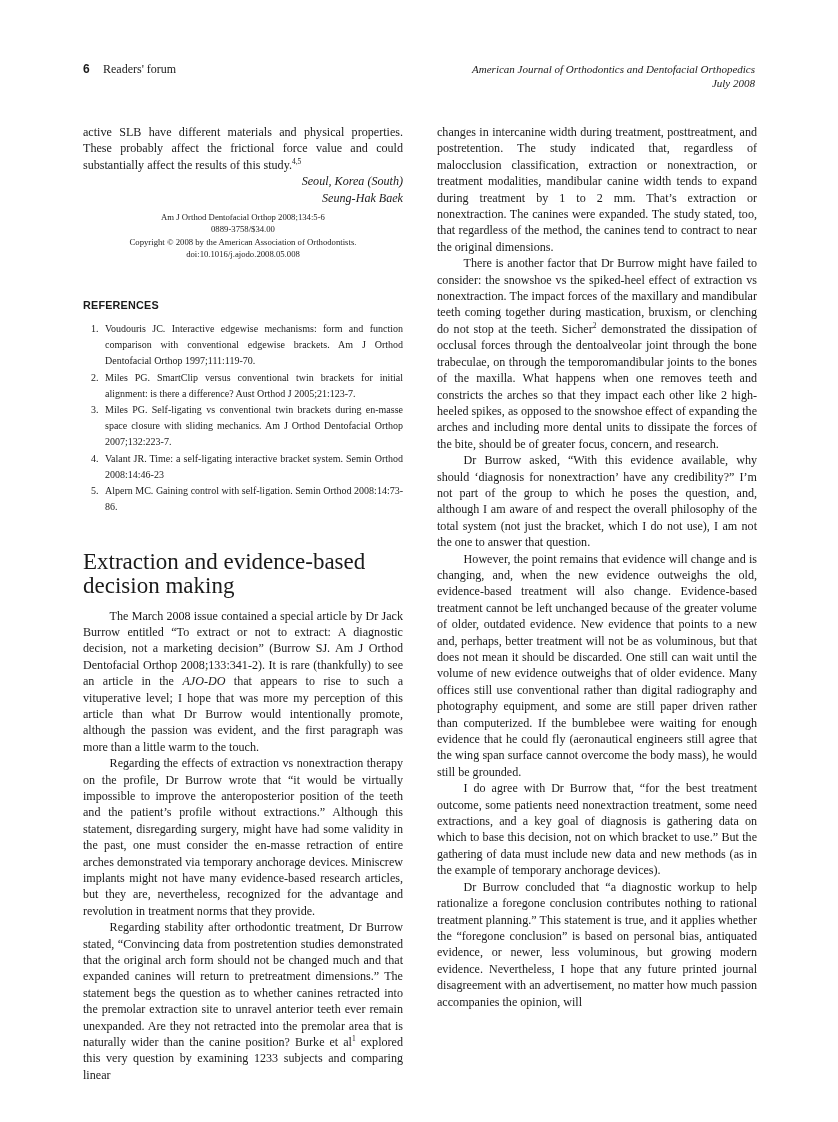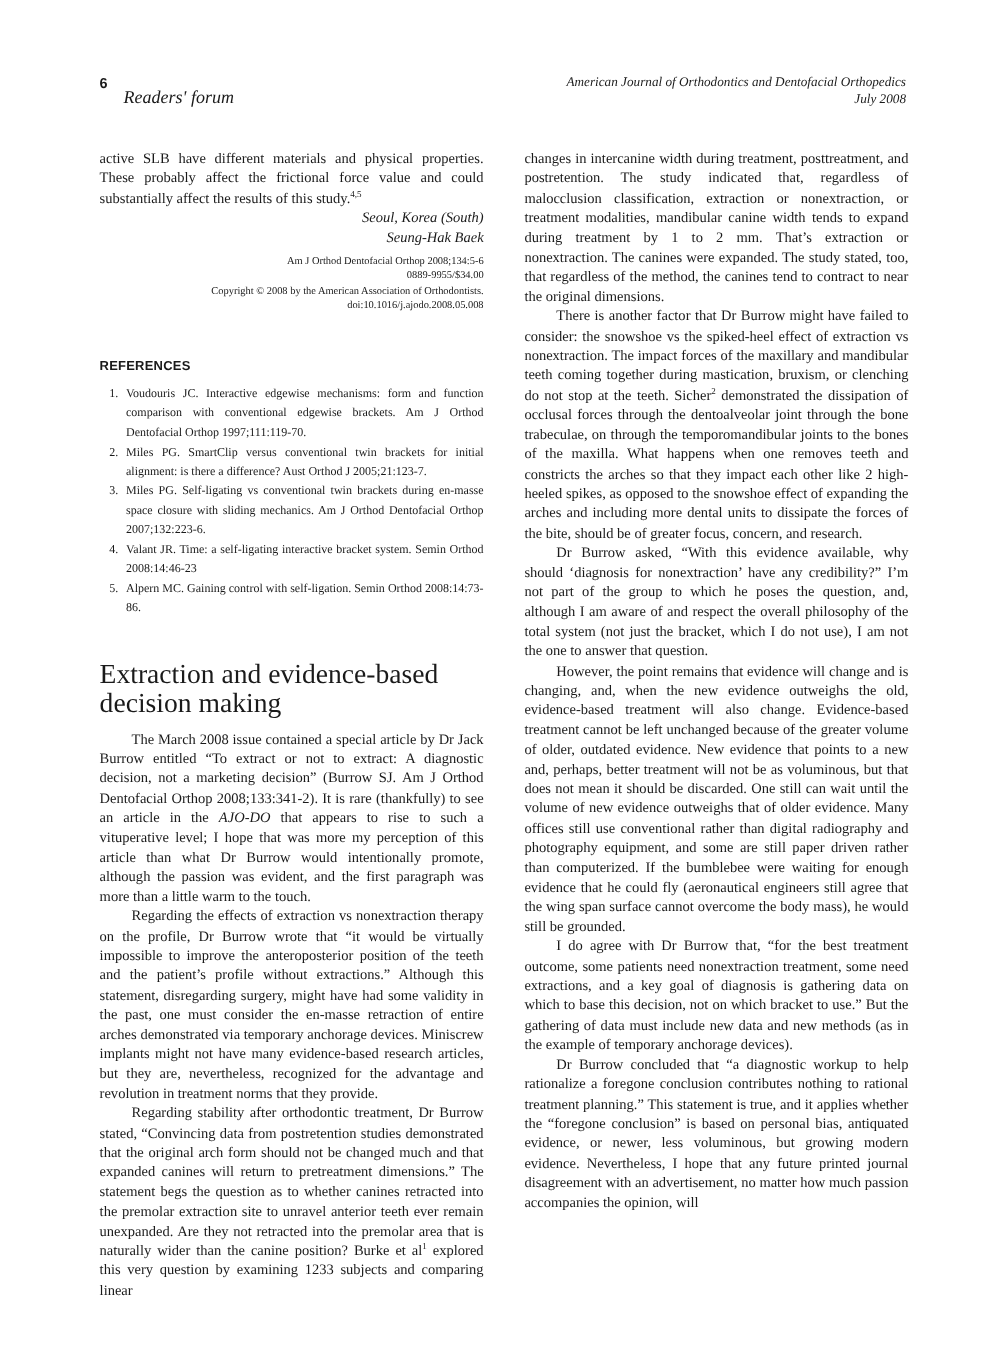--- a/index.html
+++ b/index.html
@@ -1,27 +1,27 @@
 <!DOCTYPE html>
 <html><head>
 <meta charset="utf-8">
 <style>
   html, body { margin: 0; padding: 0; background: #ffffff; }
   body { width: 838px; height: 1122px; position: relative; overflow: hidden; color: #1a1a1a; font-family: "Liberation Serif", serif; }
   .header { position: absolute; top: 62px; left: 83px; right: 83px; height: 30px; }
   .page-num { position: absolute; left: 0; top: 0; font-family: "Liberation Sans", sans-serif; font-weight: bold; font-size: 12px; }
-  .section { position: absolute; left: 20px; top: 12px; font-style: italic; font-size: 15px; }
+  .section { position: absolute; left: 20px; top: 0; font-size: 12px; }
   .journal { position: absolute; right: 0; top: 0; text-align: right; font-style: italic; font-size: 11px; line-height: 14px; }
   .col { position: absolute; top: 124px; width: 320px; font-size: 12.1px; line-height: 16.4px; text-align: justify; }
   .col.left { left: 83px; }
   .col.right { left: 437px; }
   p { margin: 0; }
   .indent { text-indent: 2.2em; }
   .sig { text-align: right; font-style: italic; }
-  .meta { font-size: 8.7px; line-height: 12.4px; margin-top: 5px; text-align: right; }
+  .meta { font-size: 8.7px; line-height: 12.4px; margin-top: 5px; text-align: center; }
   .refs-title { font-family: "Liberation Sans", sans-serif; font-weight: bold; font-size: 10.8px; margin-top: 36px; margin-bottom: 8px; letter-spacing: 0.2px; }
   ol.refs { margin: 0; padding-left: 18px; font-size: 10px; line-height: 16.4px; }
   ol.refs li { padding-left: 4px; text-align: justify; line-height: 16.2px; }
   .article-title { font-size: 23px; line-height: 24px; margin-top: 34px; margin-bottom: 10px; text-align: left; font-weight: normal; }
   sup { font-size: 7.5px; line-height: 0; }
   i { }
 </style>
 </head>
 <body>
 
@@ -33,30 +33,30 @@
     <div>July 2008</div>
   </div>
 </div>
 
 <div class="col left">
   <p><span>active SLB have different materials and physical properties. These probably affect the frictional force value and could substantially affect the results of this study.</span><sup>4,5</sup></p>
   <p class="sig">Seoul, Korea (South)</p>
   <p class="sig">Seung-Hak Baek</p>
   <div class="meta">
     <div>Am J Orthod Dentofacial Orthop 2008;134:5-6</div>
-    <div>0889-9955/$34.00</div>
+    <div>0889-3758/$34.00</div>
     <div>Copyright © 2008 by the American Association of Orthodontists.</div>
     <div>doi:10.1016/j.ajodo.2008.05.008</div>
   </div>
 
   <div class="refs-title">REFERENCES</div>
   <ol class="refs">
     <li>Voudouris JC. Interactive edgewise mechanisms: form and function comparison with conventional edgewise brackets. Am J Orthod Dentofacial Orthop 1997;111:119-70.</li>
     <li>Miles PG. SmartClip versus conventional twin brackets for initial alignment: is there a difference? Aust Orthod J 2005;21:123-7.</li>
-    <li>Miles PG. Self-ligating vs conventional twin brackets during en-masse space closure with sliding mechanics. Am J Orthod Dentofacial Orthop 2007;132:223-6.</li>
+    <li>Miles PG. Self-ligating vs conventional twin brackets during en-masse space closure with sliding mechanics. Am J Orthod Dentofacial Orthop 2007;132:223-7.</li>
     <li>Valant JR. Time: a self-ligating interactive bracket system. Semin Orthod 2008:14:46-23</li>
     <li>Alpern MC. Gaining control with self-ligation. Semin Orthod 2008:14:73-86.</li>
   </ol>
 
   <h2 class="article-title">Extraction and evidence-based decision making</h2>
   <p class="indent"><span>The March 2008 issue contained a special article by Dr Jack Burrow entitled “To extract or not to extract: A diagnostic decision, not a marketing decision” (Burrow SJ. Am J Orthod Dentofacial Orthop 2008;133:341-2). It is rare (thankfully) to see an article in the </span><i>AJO-DO</i><span> that appears to rise to such a vituperative level; I hope that was more my perception of this article than what Dr Burrow would intentionally promote, although the passion was evident, and the first paragraph was more than a little warm to the touch.</span></p>
   <p class="indent">Regarding the effects of extraction vs nonextraction therapy on the profile, Dr Burrow wrote that “it would be virtually impossible to improve the anteroposterior position of the teeth and the patient’s profile without extractions.” Although this statement, disregarding surgery, might have had some validity in the past, one must consider the en-masse retraction of entire arches demonstrated via temporary anchorage devices. Miniscrew implants might not have many evidence-based research articles, but they are, nevertheless, recognized for the advantage and revolution in treatment norms that they provide.</p>
   <p class="indent"><span>Regarding stability after orthodontic treatment, Dr Burrow stated, “Convincing data from postretention studies demonstrated that the original arch form should not be changed much and that expanded canines will return to pretreatment dimensions.” The statement begs the question as to whether canines retracted into the premolar extraction site to unravel anterior teeth ever remain unexpanded. Are they not retracted into the premolar area that is naturally wider than the canine position? Burke et al</span><sup>1</sup><span id="p3b-left"> explored this very question by examining 1233 subjects and comparing linear</span></p>
 </div>
 

